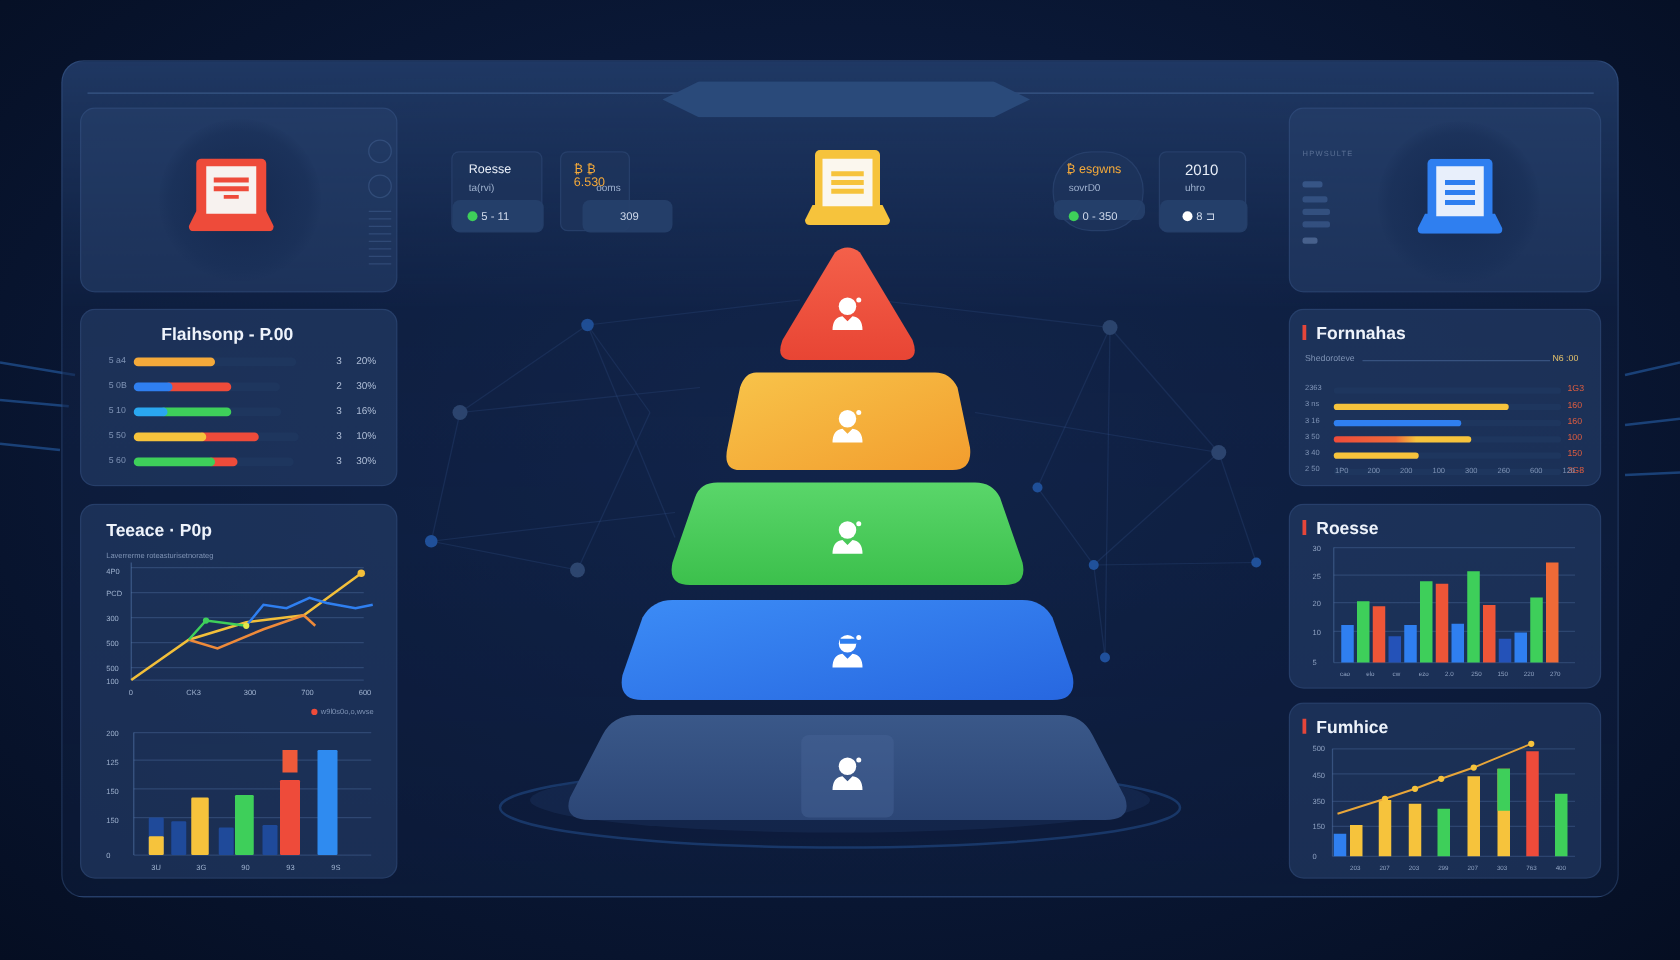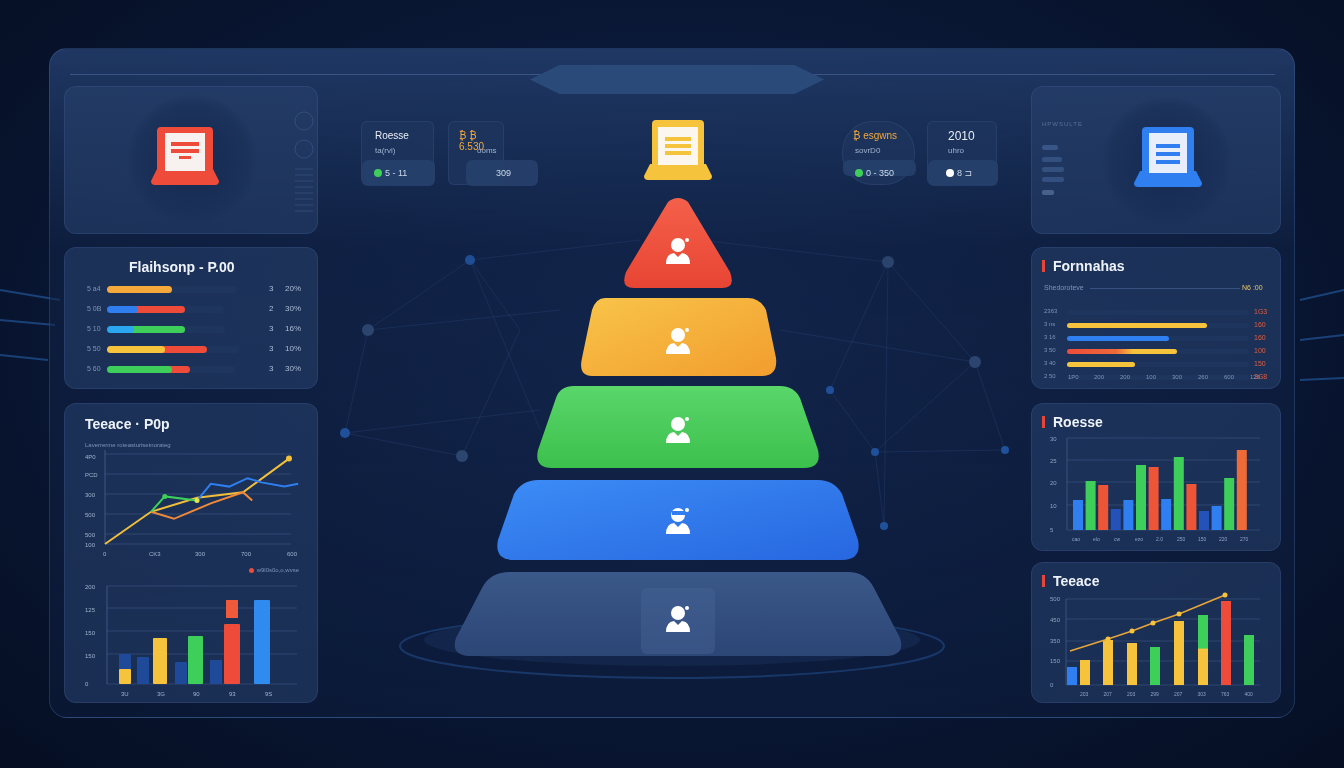--- a/index.html
+++ b/index.html
@@ -358,21 +358,21 @@
       <text x="103" y="137" fill="#8fa2c2" font-size="5" font-family="Liberation Sans, sans-serif" text-anchor="start">ezo</text>
       <text x="124" y="137" fill="#8fa2c2" font-size="5" font-family="Liberation Sans, sans-serif" text-anchor="start">2.0</text>
       <text x="145" y="137" fill="#8fa2c2" font-size="5" font-family="Liberation Sans, sans-serif" text-anchor="start">250</text>
       <text x="166" y="137" fill="#8fa2c2" font-size="5" font-family="Liberation Sans, sans-serif" text-anchor="start">150</text>
       <text x="187" y="137" fill="#8fa2c2" font-size="5" font-family="Liberation Sans, sans-serif" text-anchor="start">220</text>
       <text x="208" y="137" fill="#8fa2c2" font-size="5" font-family="Liberation Sans, sans-serif" text-anchor="start">270</text>
     </svg>
 </div>
 
 <div class="panel" style="left:1031px;top:562px;width:250px;height:141px;">
-  <div class="ptitle" style="left:10px;top:10px;"><span class="accent"></span><span>Teeace</span></div>
+  <div class="ptitle" style="left:10px;top:10px;"><span class="accent"></span><span>Fumhice</span></div>
   <svg id="trend-chart" style="position:absolute;left:0;top:0;" width="250" height="141">
       <line x1="34" y1="36" x2="228" y2="36" stroke="rgba(120,160,220,.2)"></line>
       <line x1="34" y1="56" x2="228" y2="56" stroke="rgba(120,160,220,.2)"></line>
       <line x1="34" y1="78" x2="228" y2="78" stroke="rgba(120,160,220,.2)"></line>
       <line x1="34" y1="98" x2="228" y2="98" stroke="rgba(120,160,220,.2)"></line>
       <line x1="34" y1="122" x2="228" y2="122" stroke="rgba(120,160,220,.2)"></line>
       <line x1="34" y1="36" x2="34" y2="122" stroke="rgba(120,160,220,.3)"></line>
       <text x="18" y="38" fill="#8fa2c2" font-size="6" font-family="Liberation Sans, sans-serif" text-anchor="start">500</text>
       <text x="18" y="59" fill="#8fa2c2" font-size="6" font-family="Liberation Sans, sans-serif" text-anchor="start">450</text>
       <text x="18" y="80" fill="#8fa2c2" font-size="6" font-family="Liberation Sans, sans-serif" text-anchor="start">350</text>

